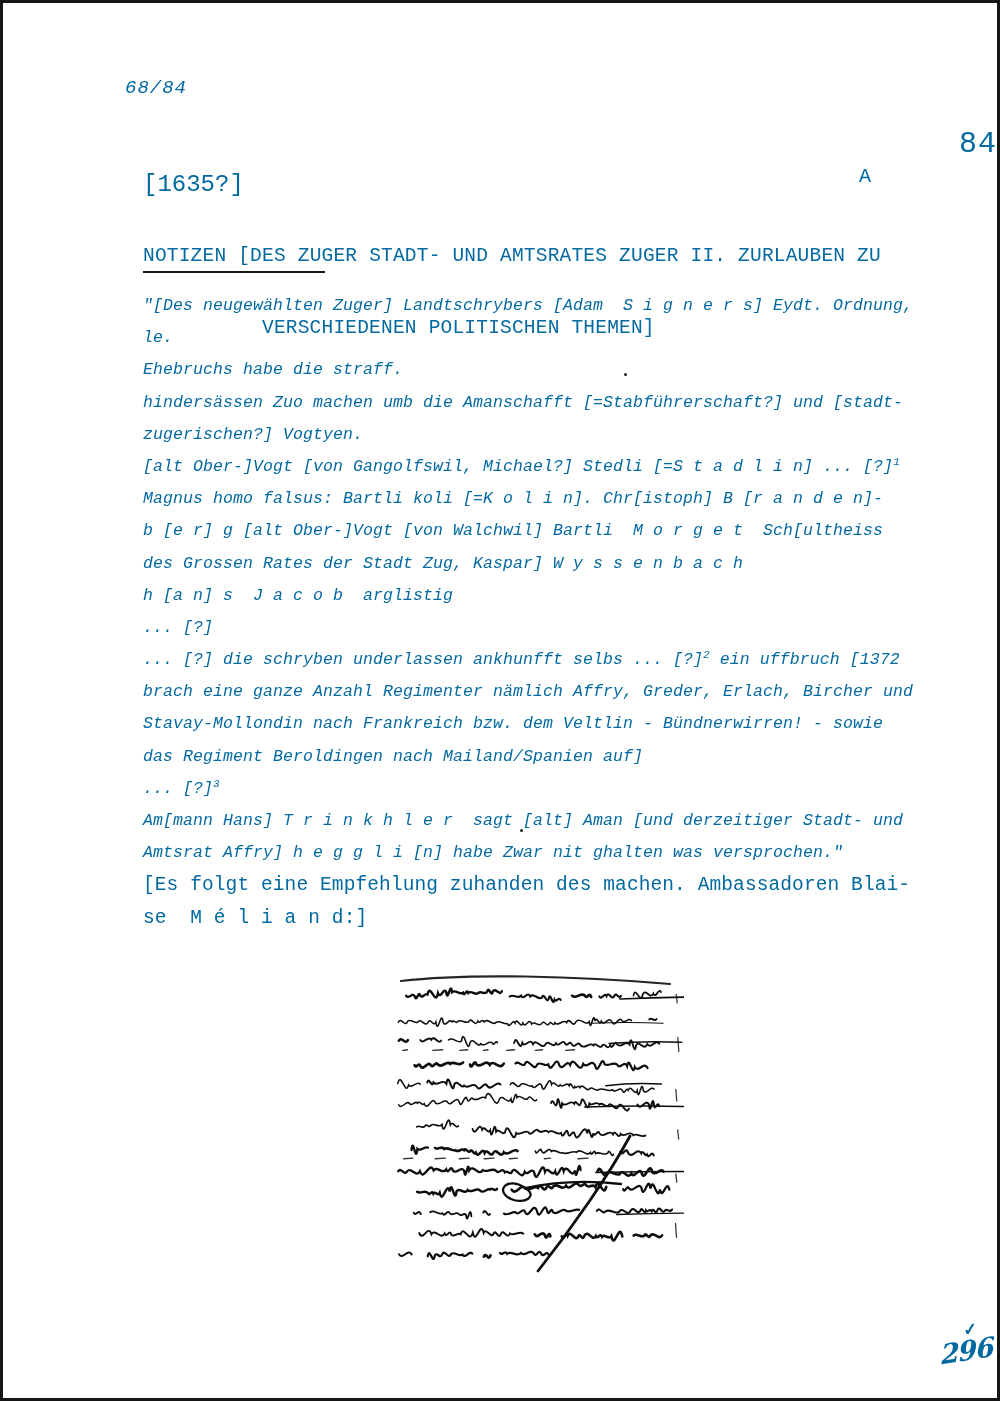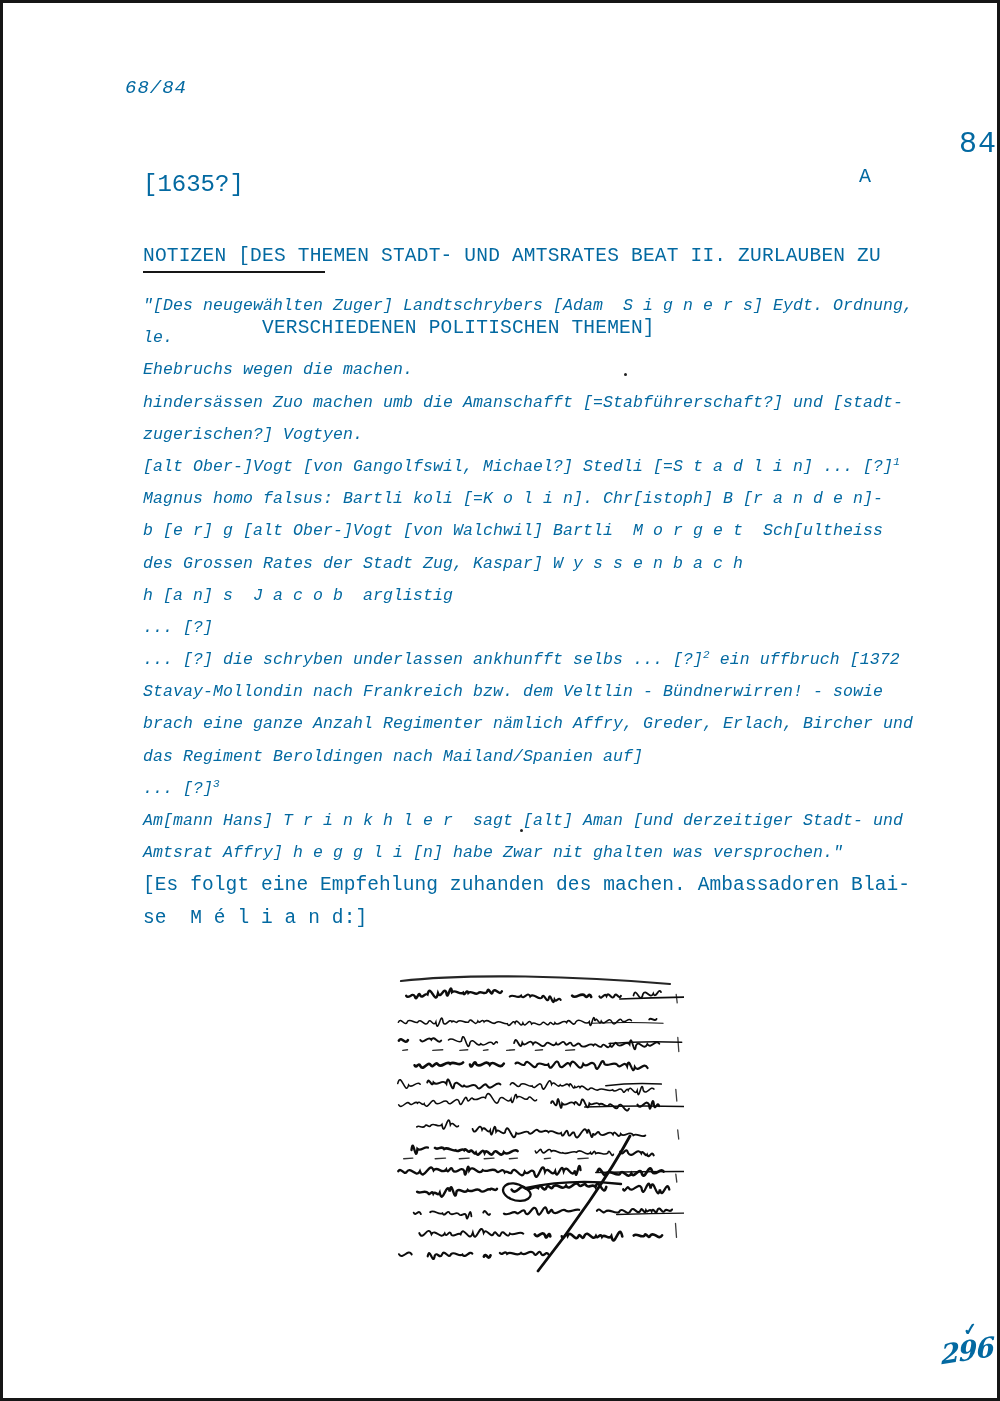--- a/index.html
+++ b/index.html
@@ -94,41 +94,41 @@
 
   <div class="folio">68/84</div>
 
   <div class="pagenum">84</div>
 
   <div class="dateline">[1635?]</div>
 
   <div class="doc-letter">A</div>
 
   <div class="title">
-    <div>NOTIZEN [DES THEMEN STADT- UND AMTSRATES BEAT II. ZURLAUBEN ZU</div>
+    <div>NOTIZEN [DES ZUGER STADT- UND AMTSRATES ZUGER II. ZURLAUBEN ZU</div>
     <div class="indent">VERSCHIEDENEN POLITISCHEN THEMEN]</div>
   </div>
 
   <div class="rule"></div>
 
   <div class="body-text" id="body-lines">
       <div class="tline"><span>"[Des neugewählten Zuger] Landtschrybers [Adam  S i g n e r s] Eydt. Ordnung,</span></div>
       <div class="tline"><span>le.</span></div>
-      <div class="tline"><span>Ehebruchs wegen die machen.</span></div>
+      <div class="tline"><span>Ehebruchs habe die straff.</span></div>
       <div class="tline"><span>hindersässen Zuo machen umb die Amanschafft [=Stabführerschaft?] und [stadt-</span></div>
       <div class="tline"><span>zugerischen?] Vogtyen.</span></div>
       <div class="tline"><span>[alt Ober-]Vogt [von Gangolfswil, Michael?] Stedli [=S t a d l i n] ... [?]</span><sup>1</sup></div>
       <div class="tline"><span>Magnus homo falsus: Bartli koli [=K o l i n]. Chr[istoph] B [r a n d e n]-</span></div>
       <div class="tline"><span>b [e r] g [alt Ober-]Vogt [von Walchwil] Bartli  M o r g e t  Sch[ultheiss</span></div>
       <div class="tline"><span>des Grossen Rates der Stadt Zug, Kaspar] W y s s e n b a c h</span></div>
       <div class="tline"><span>h [a n] s  J a c o b  arglistig</span></div>
       <div class="tline"><span>... [?]</span></div>
       <div class="tline"><span>... [?] die schryben underlassen ankhunfft selbs ... [?]</span><sup>2</sup><span> ein uffbruch [1372</span></div>
+      <div class="tline"><span>brach eine ganze Anzahl Regimenter nämlich Affry, Greder, Erlach, Bircher und</span></div>
       <div class="tline"><span>Stavay-Mollondin nach Frankreich bzw. dem Veltlin - Bündnerwirren! - sowie</span></div>
-      <div class="tline"><span>brach eine ganze Anzahl Regimenter nämlich Affry, Greder, Erlach, Bircher und</span></div>
       <div class="tline"><span>das Regiment Beroldingen nach Mailand/Spanien auf]</span></div>
       <div class="tline"><span>... [?]</span><sup>3</sup></div>
       <div class="tline"><span>Am[mann Hans] T r i n k h l e r  sagt [alt] Aman [und derzeitiger Stadt- und</span></div>
       <div class="tline"><span>Amtsrat Affry] h e g g l i [n] habe Zwar nit ghalten was versprochen."</span></div>
       <div class="tline roman"><span>[Es folgt eine Empfehlung zuhanden des machen. Ambassadoren Blai-</span></div>
       <div class="tline roman"><span>se  M é l i a n d:]</span></div>
     </div>
 
   <div class="speck s1"></div>
   <div class="speck s2"></div>

